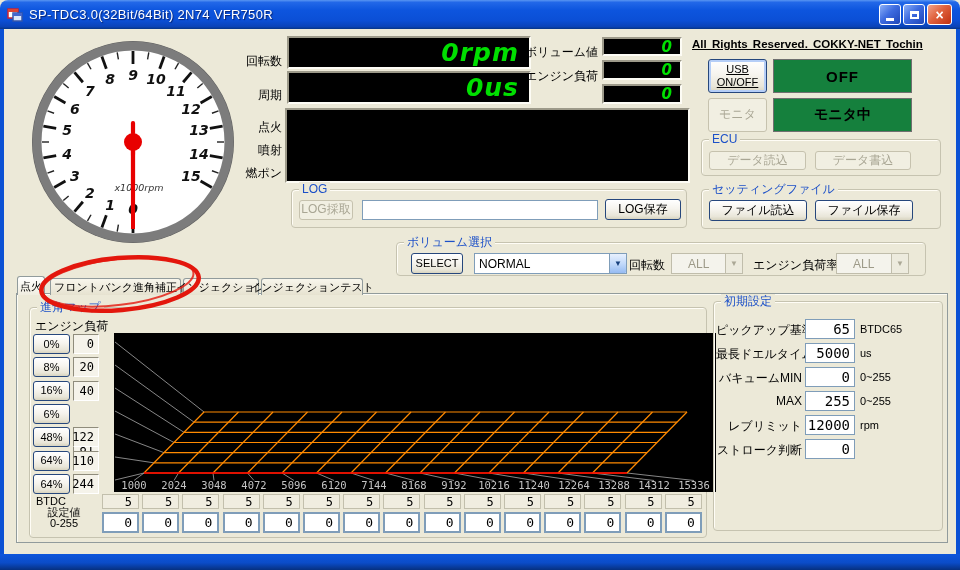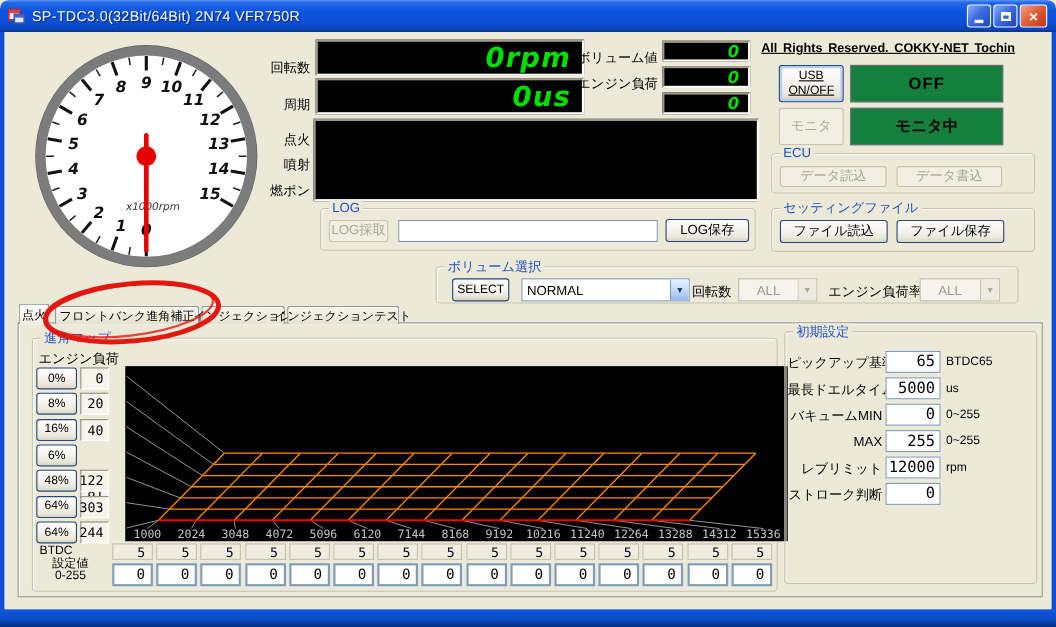--- a/index.html
+++ b/index.html
@@ -248,21 +248,21 @@
             <div class="loadval" style="position: absolute; left: 43px; top: 26px; width: 26px; height: 20px;">0</div>
             <div class="btn loadbtn" style="position: absolute; left: 3px; top: 49.33px; width: 37px; height: 20px;">8%</div>
             <div class="loadval" style="position: absolute; left: 43px; top: 49.33px; width: 26px; height: 20px;">20</div>
             <div class="btn loadbtn" style="position: absolute; left: 3px; top: 72.66px; width: 37px; height: 20px;">16%</div>
             <div class="loadval" style="position: absolute; left: 43px; top: 72.66px; width: 26px; height: 20px;">40</div>
             <div class="btn loadbtn" style="position: absolute; left: 3px; top: 95.99px; width: 37px; height: 20px;">6%</div>
             <div class="loadval" style="position: absolute; left: 43px; top: 95.99px; width: 26px; height: 20px; margin-top: 34px;">81</div>
             <div class="btn loadbtn" style="position: absolute; left: 3px; top: 119.32px; width: 37px; height: 20px;">48%</div>
             <div class="loadval" style="position: absolute; left: 43px; top: 119.32px; width: 26px; height: 20px;">122</div>
             <div class="btn loadbtn" style="position: absolute; left: 3px; top: 142.65px; width: 37px; height: 20px;">64%</div>
-            <div class="loadval" style="position: absolute; left: 43px; top: 142.65px; width: 26px; height: 20px;">303</div>
+            <div class="loadval" style="position: absolute; left: 43px; top: 142.65px; width: 26px; height: 20px;">110</div>
             <div class="btn loadbtn" style="position: absolute; left: 3px; top: 165.98px; width: 37px; height: 20px;">64%</div>
             <div class="loadval" style="position: absolute; left: 43px; top: 165.98px; width: 26px; height: 20px;">244</div>
           </div>
         <svg id="meshchart" class="chart-svg" style="left:84px;top:25px;width:602px;height:159px;" viewBox="0 0 602 159">
             <rect x="0" y="0" width="602" height="159" fill="#000000"></rect>
             <line x1="1" y1="9" x2="90" y2="79" stroke="#A8A8A8" stroke-width="0.8"></line>
             <line x1="1" y1="32" x2="80" y2="89.17" stroke="#A8A8A8" stroke-width="0.8"></line>
             <line x1="1" y1="55" x2="70" y2="99.34" stroke="#A8A8A8" stroke-width="0.8"></line>
             <line x1="1" y1="78" x2="60" y2="109.50999999999999" stroke="#A8A8A8" stroke-width="0.8"></line>
             <line x1="1" y1="101" x2="50" y2="119.68" stroke="#A8A8A8" stroke-width="0.8"></line>

